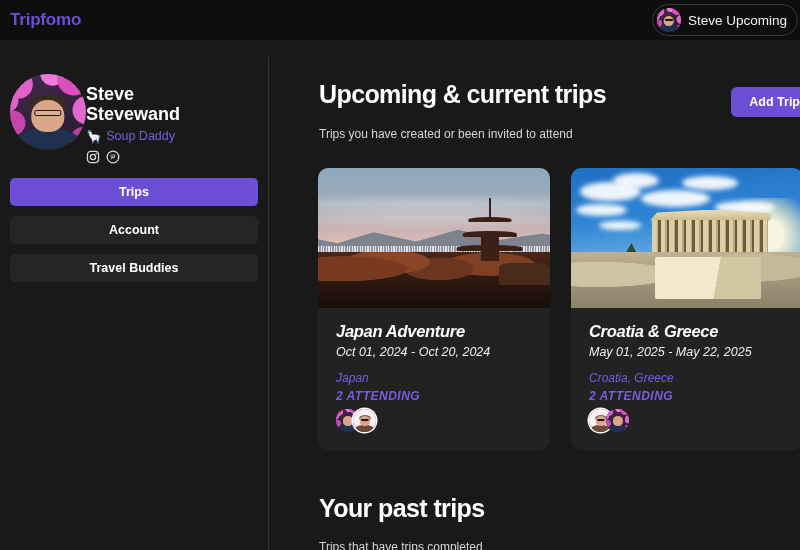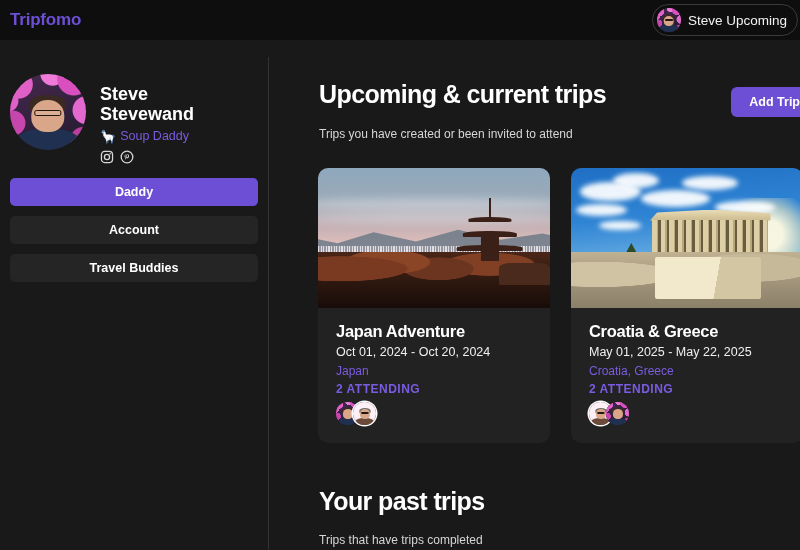--- a/index.html
+++ b/index.html
@@ -69,21 +69,21 @@
     position: absolute; inset: 0;
     background: radial-gradient(circle at 50% 40%, #fdf0f6 0 55%, #f3cfe4 100%);
   }
 
   
   .divider {
     position: absolute; left: 268px; top: 57px; width: 1px; height: 493px;
     background: #333333;
   }
   .sidebar { position: absolute; left: 0; top: 57px; width: 268px; }
-  .profile { display: flex; align-items: flex-start; gap: 14px; padding: 17px 0 0 10px; }
+  .profile { display: flex; align-items: flex-start; padding: 17px 0 0 10px; }
   .profile .pic { width: 76px; height: 76px; }
   .pinfo { padding-top: 10px; }
   .pname { font-size: 18px; font-weight: bold; line-height: 1.12; max-width: 110px; color:#fff;}
   .phandle {
     display: flex; align-items: center; gap: 4px;
     font-size: 12.5px; color: #7a5ce0; margin-top: 5px; cursor: pointer;
   }
   .dino { font-size: 13px; line-height: 1; filter: hue-rotate(190deg) saturate(1.6); }
   .socials { display: flex; gap: 6px; margin-top: 7px; }
   .soc { width: 14px; height: 14px; cursor: pointer; }
@@ -117,24 +117,24 @@
     font-size: 12.5px; font-weight: bold; padding: 8px 18px; cursor: pointer;
     white-space: nowrap; font-family: "Liberation Sans", sans-serif;
   }
 
   .cards { display: flex; gap: 21px; padding: 27px 0 0 49px; }
   .card {
     width: 232px; flex: none; background: #222222; border-radius: 10px;
     overflow: hidden; cursor: pointer;
   }
   .card-img { width: 100%; height: 140px; position: relative; overflow: hidden; }
-  .card-body { padding: 14px 18px 18px 18px; }
+  .card-body { padding: 14px 18px 18px 18px; font-style: italic; }
   .card-title { font-size: 16.5px; font-weight: bold; letter-spacing: -0.3px; }
   .card-dates { font-size: 12.5px; color: #f0f0f0; margin-top: 4px; }
-  .card-place { font-size: 12px; color: #7a5ce0; margin-top: 5px; }
+  .card-place { font-size: 12px; color: #7a5ce0; margin-top: 12px; }
   .attending { font-size: 12px; font-weight: bold; letter-spacing: 0.5px; color: #7a5ce0; margin-top: 4px; }
   .faces { display: flex; margin-top: 6px; }
   .faces .av { width: 23px; height: 23px; }
   .faces .av + .av { margin-left: -6px; }
   .ring { box-shadow: 0 0 0 1.5px #ffffff; }
 
   .past { padding: 45px 0 0 50px; }
   .past .sec-title { font-size: 25px; }
 
   
@@ -279,21 +279,21 @@
           </svg>
           <svg class="soc" viewBox="0 0 24 24">
             <circle cx="12" cy="12" r="10" fill="none" stroke="#d8d8d8" stroke-width="2.2"></circle>
             <path d="M11.2 7.4c-2.1 0-3.5 1.4-3.5 3.2 0 .9.4 1.8 1.1 2.1.1.1.2 0 .2-.1l.2-.7c0-.1 0-.2-.1-.3-.3-.4-.4-.8-.4-1.3 0-1.5 1.1-2.6 2.7-2.6 1.5 0 2.3.9 2.3 2.1 0 1.6-.7 2.9-1.7 2.9-.6 0-1-.5-.9-1.1.2-.7.5-1.5.5-2 0-.5-.3-.9-.8-.9-.6 0-1.1.6-1.1 1.5 0 .5.2.9.2.9l-.8 3.2c-.2.9-.1 2.1 0 2.2 0 .1.1.1.2 0 .1-.1.7-.9.9-1.8l.3-1.2c.3.5.9.8 1.6.8 2 0 3.4-1.8 3.4-4.1 0-1.8-1.5-3.4-3.7-3.4z" fill="#d8d8d8"></path>
           </svg>
         </div>
       </div>
     </div>
 
     <div class="nav">
-      <button class="nav-btn active">Daddy</button>
+      <button class="nav-btn active">Trips</button>
       <button class="nav-btn">Account</button>
       <button class="nav-btn">Travel Buddies</button>
     </div>
   </div>
 
   <div class="main">
 
     <div class="sec-head">
       <div>
         <div class="sec-title">Upcoming &amp; current trips</div>

